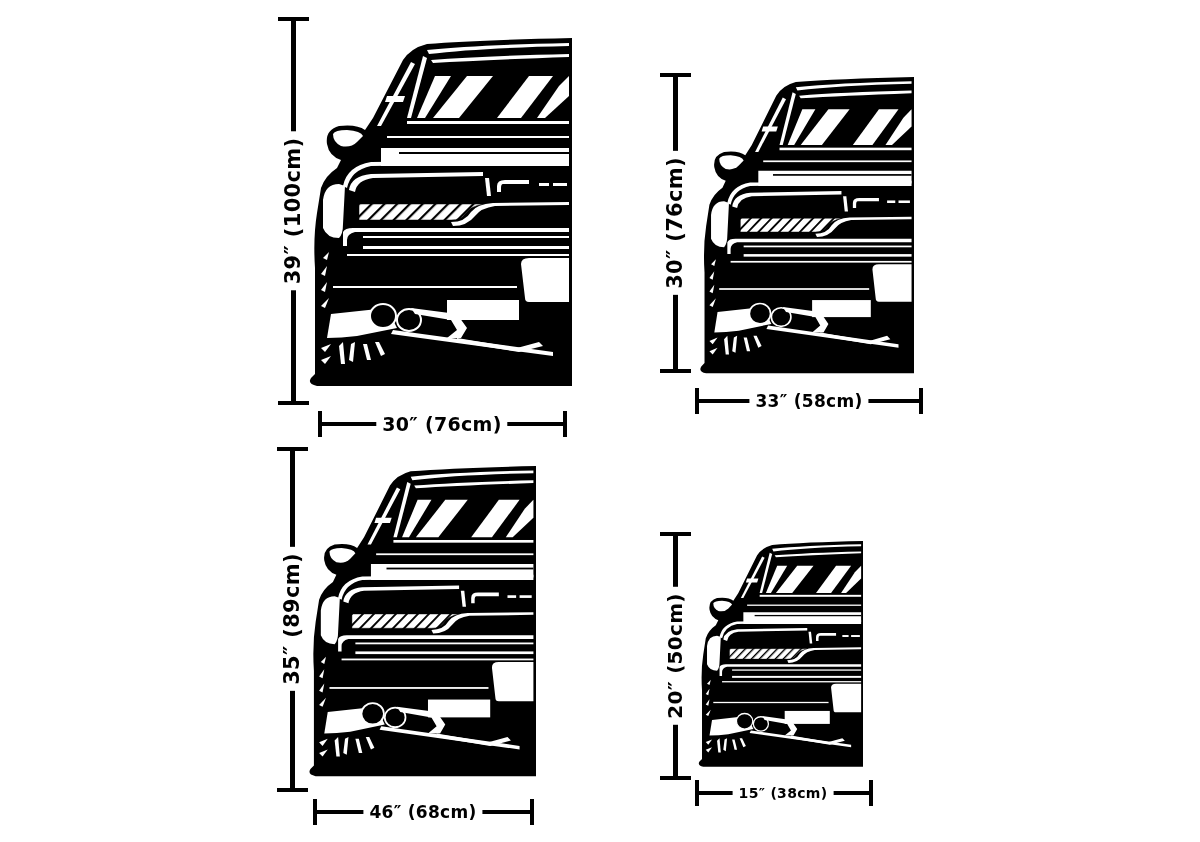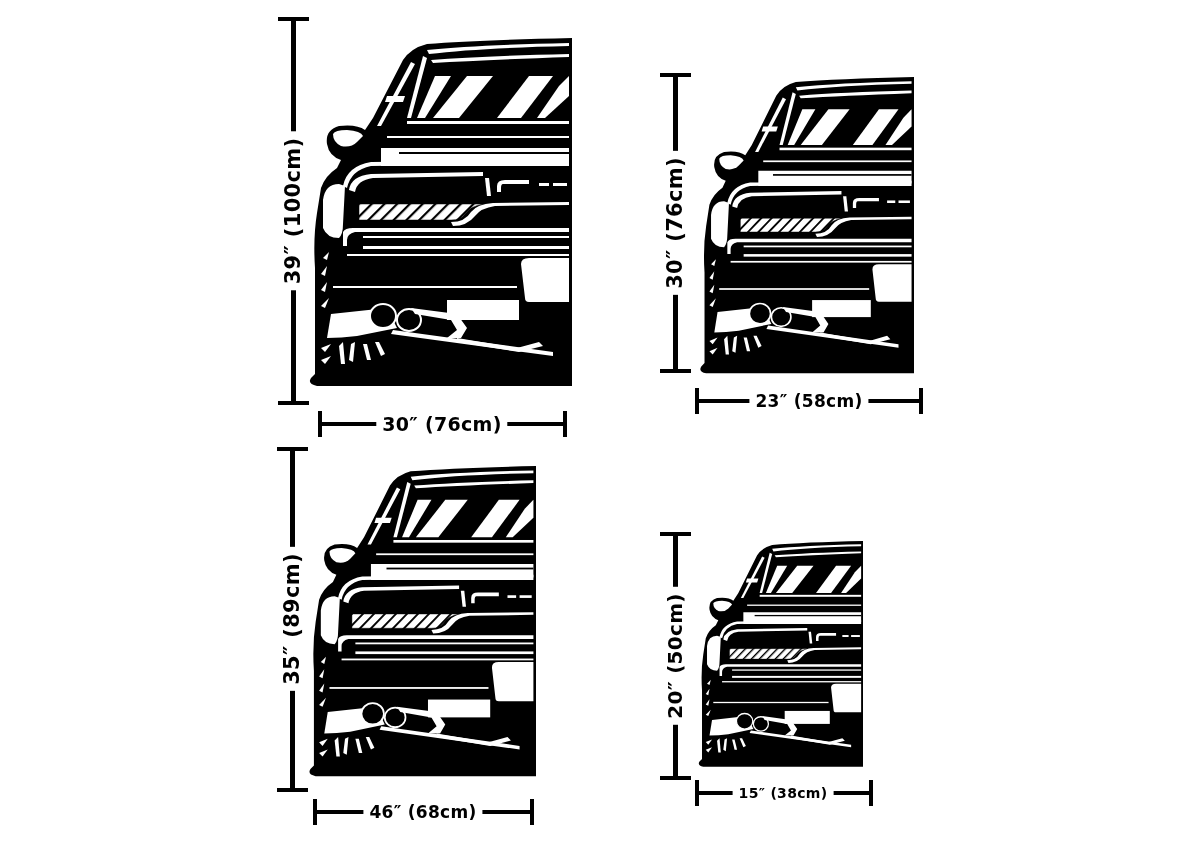--- a/index.html
+++ b/index.html
@@ -109,21 +109,21 @@
   <div class="hlabel" style="left:442px; top:424px; font-size:19px;">30″ (76cm)</div>
 </div>
 
 <div class="variant">
   <svg class="car" style="left:698px; top:77px; width:216px; height:298px;" viewBox="0 0 265 350" preserveAspectRatio="none">
     <use href="#car-silhouette" width="265" height="350"></use>
   </svg>
   <div class="vbar" style="left:673px; top:73px; height:300px;"></div>
   <div class="vlabel" style="left:675px; top:223px; font-size:21px;">30″ (76cm)</div>
   <div class="hbar" style="left:695px; top:399px; width:228px;"></div>
-  <div class="hlabel" style="left:809px; top:401px; font-size:17px;">23″ (58cm)</div>
+  <div class="hlabel" style="left:809px; top:401px; font-size:17px;">33″ (58cm)</div>
 </div>
 
 <div class="variant">
   <svg class="car" style="left:307px; top:466px; width:229px; height:312px;" viewBox="0 0 265 350" preserveAspectRatio="none">
     <use href="#car-silhouette" width="265" height="350"></use>
   </svg>
   <div class="vbar" style="left:290px; top:447px; height:345px;"></div>
   <div class="vlabel" style="left:292px; top:619px; font-size:21px;">35″ (89cm)</div>
   <div class="hbar" style="left:313px; top:810px; width:221px;"></div>
   <div class="hlabel" style="left:423px; top:812px; font-size:17px;">46″ (68cm)</div>

